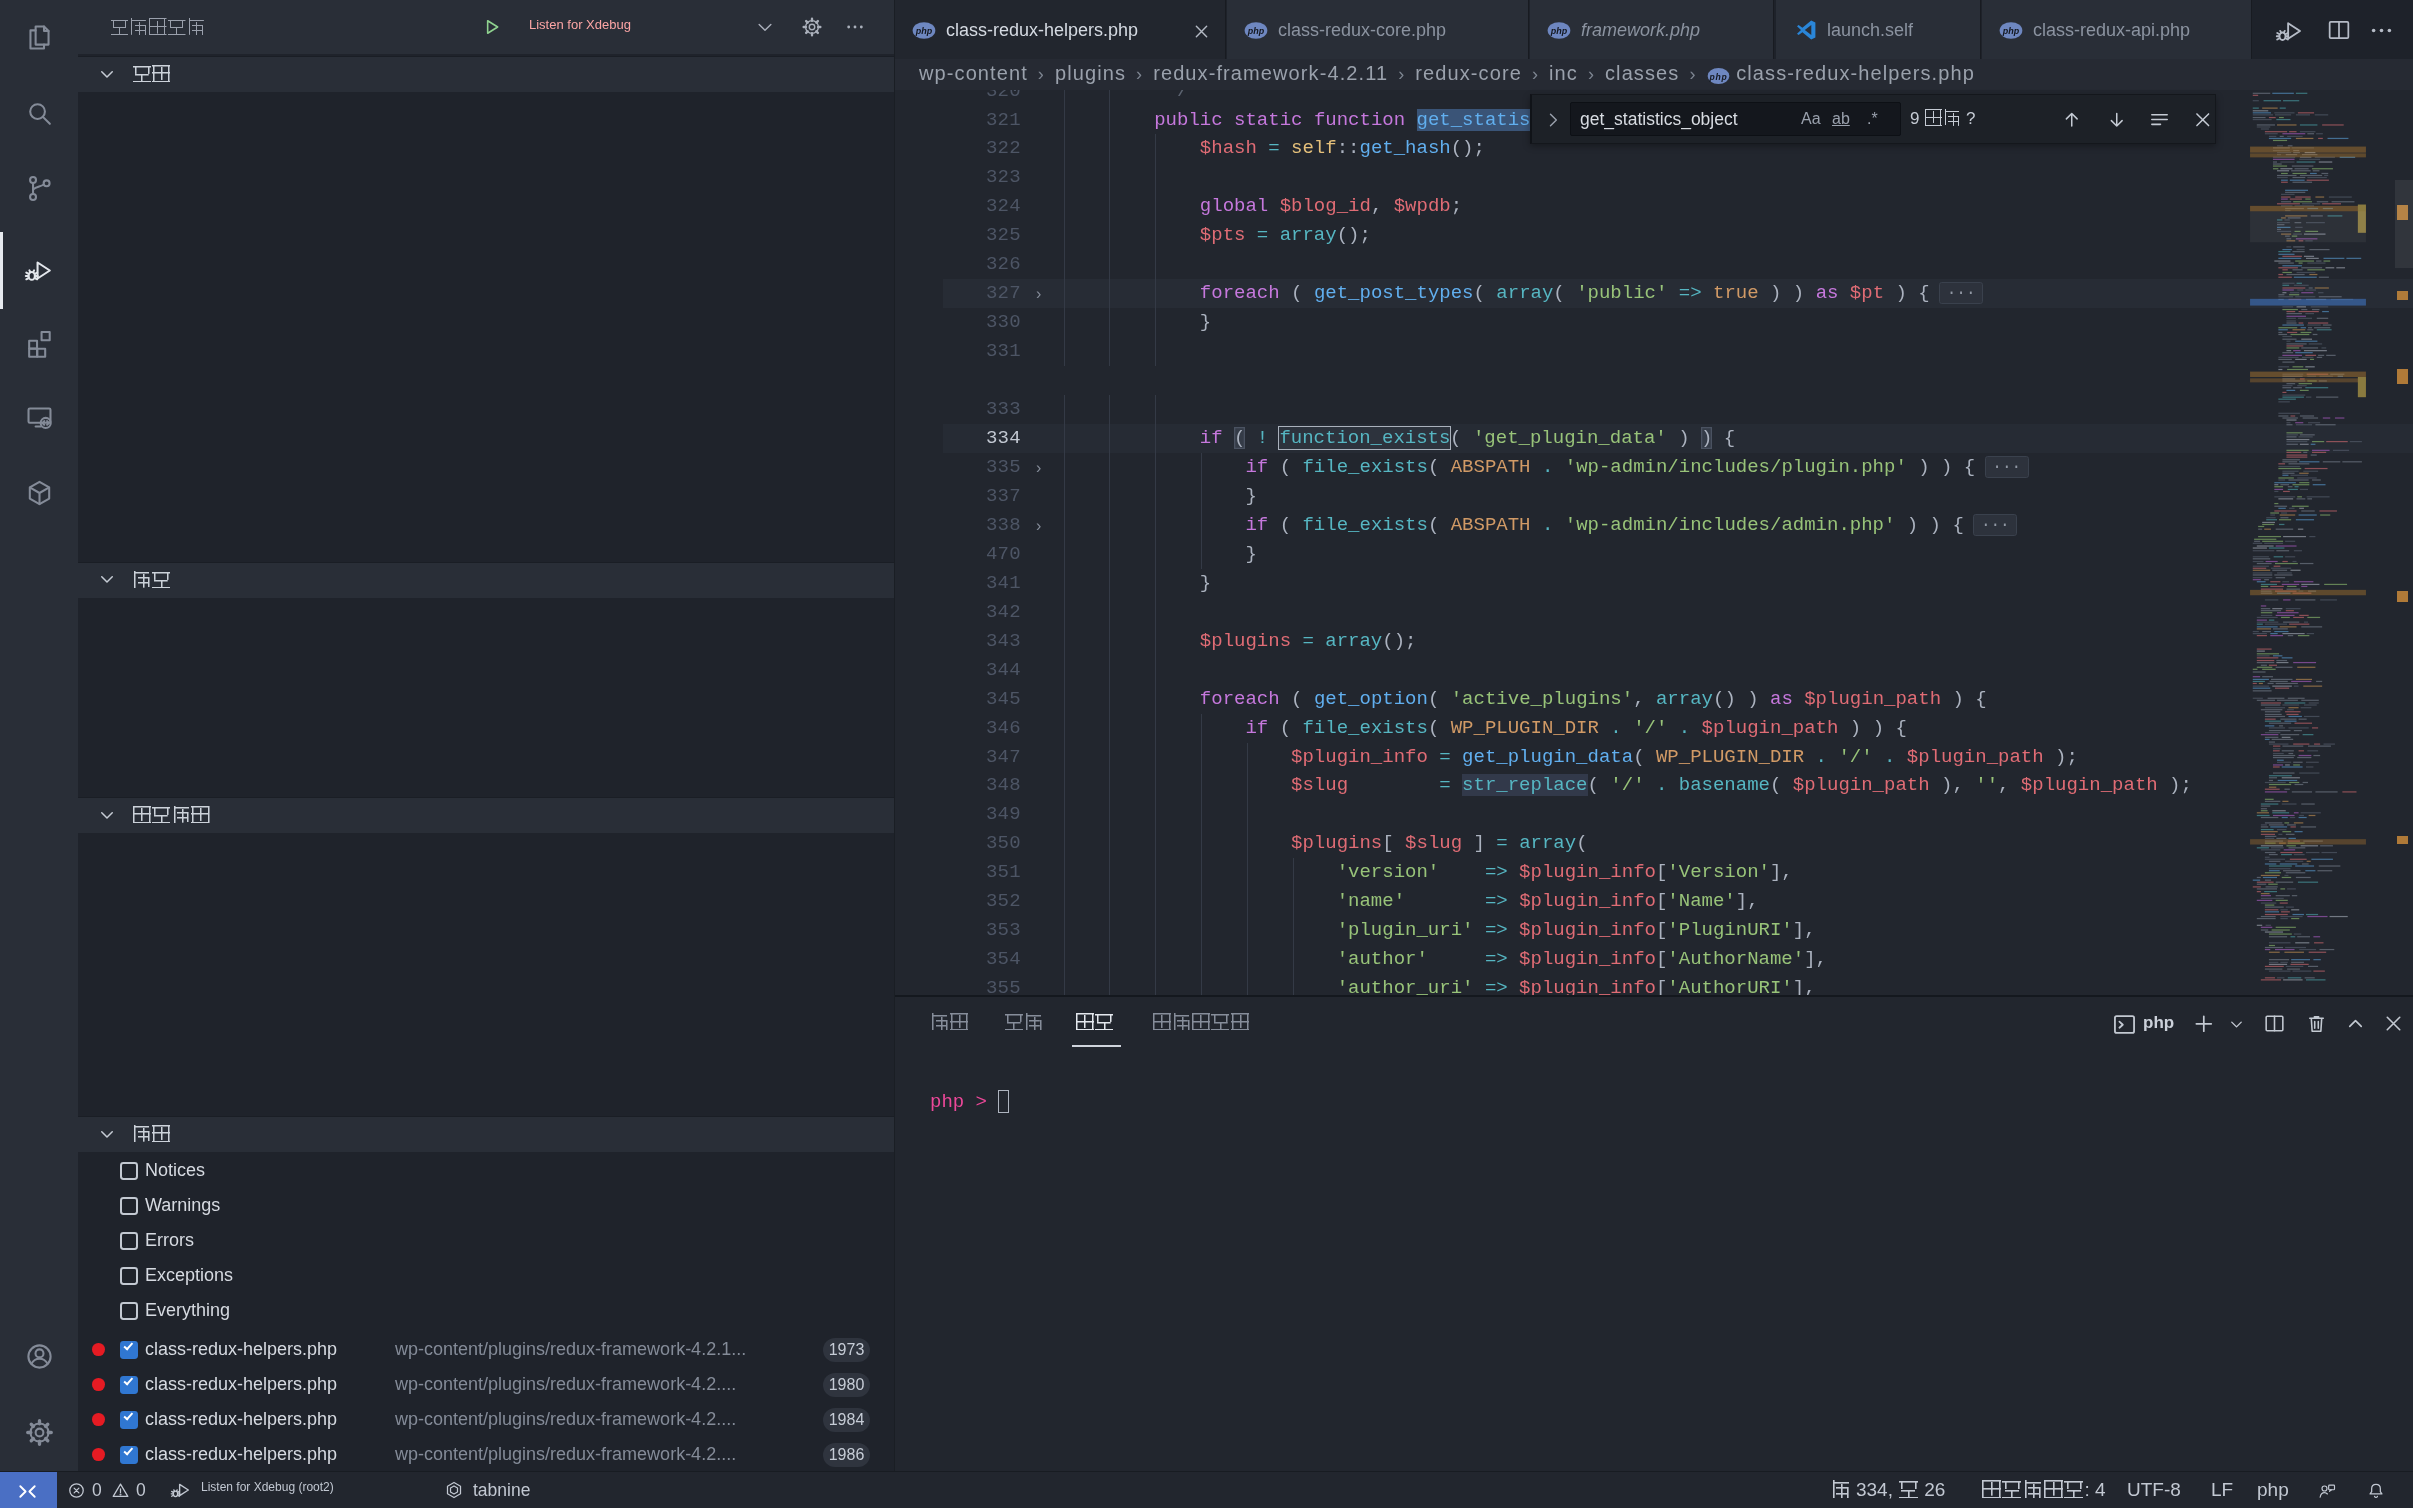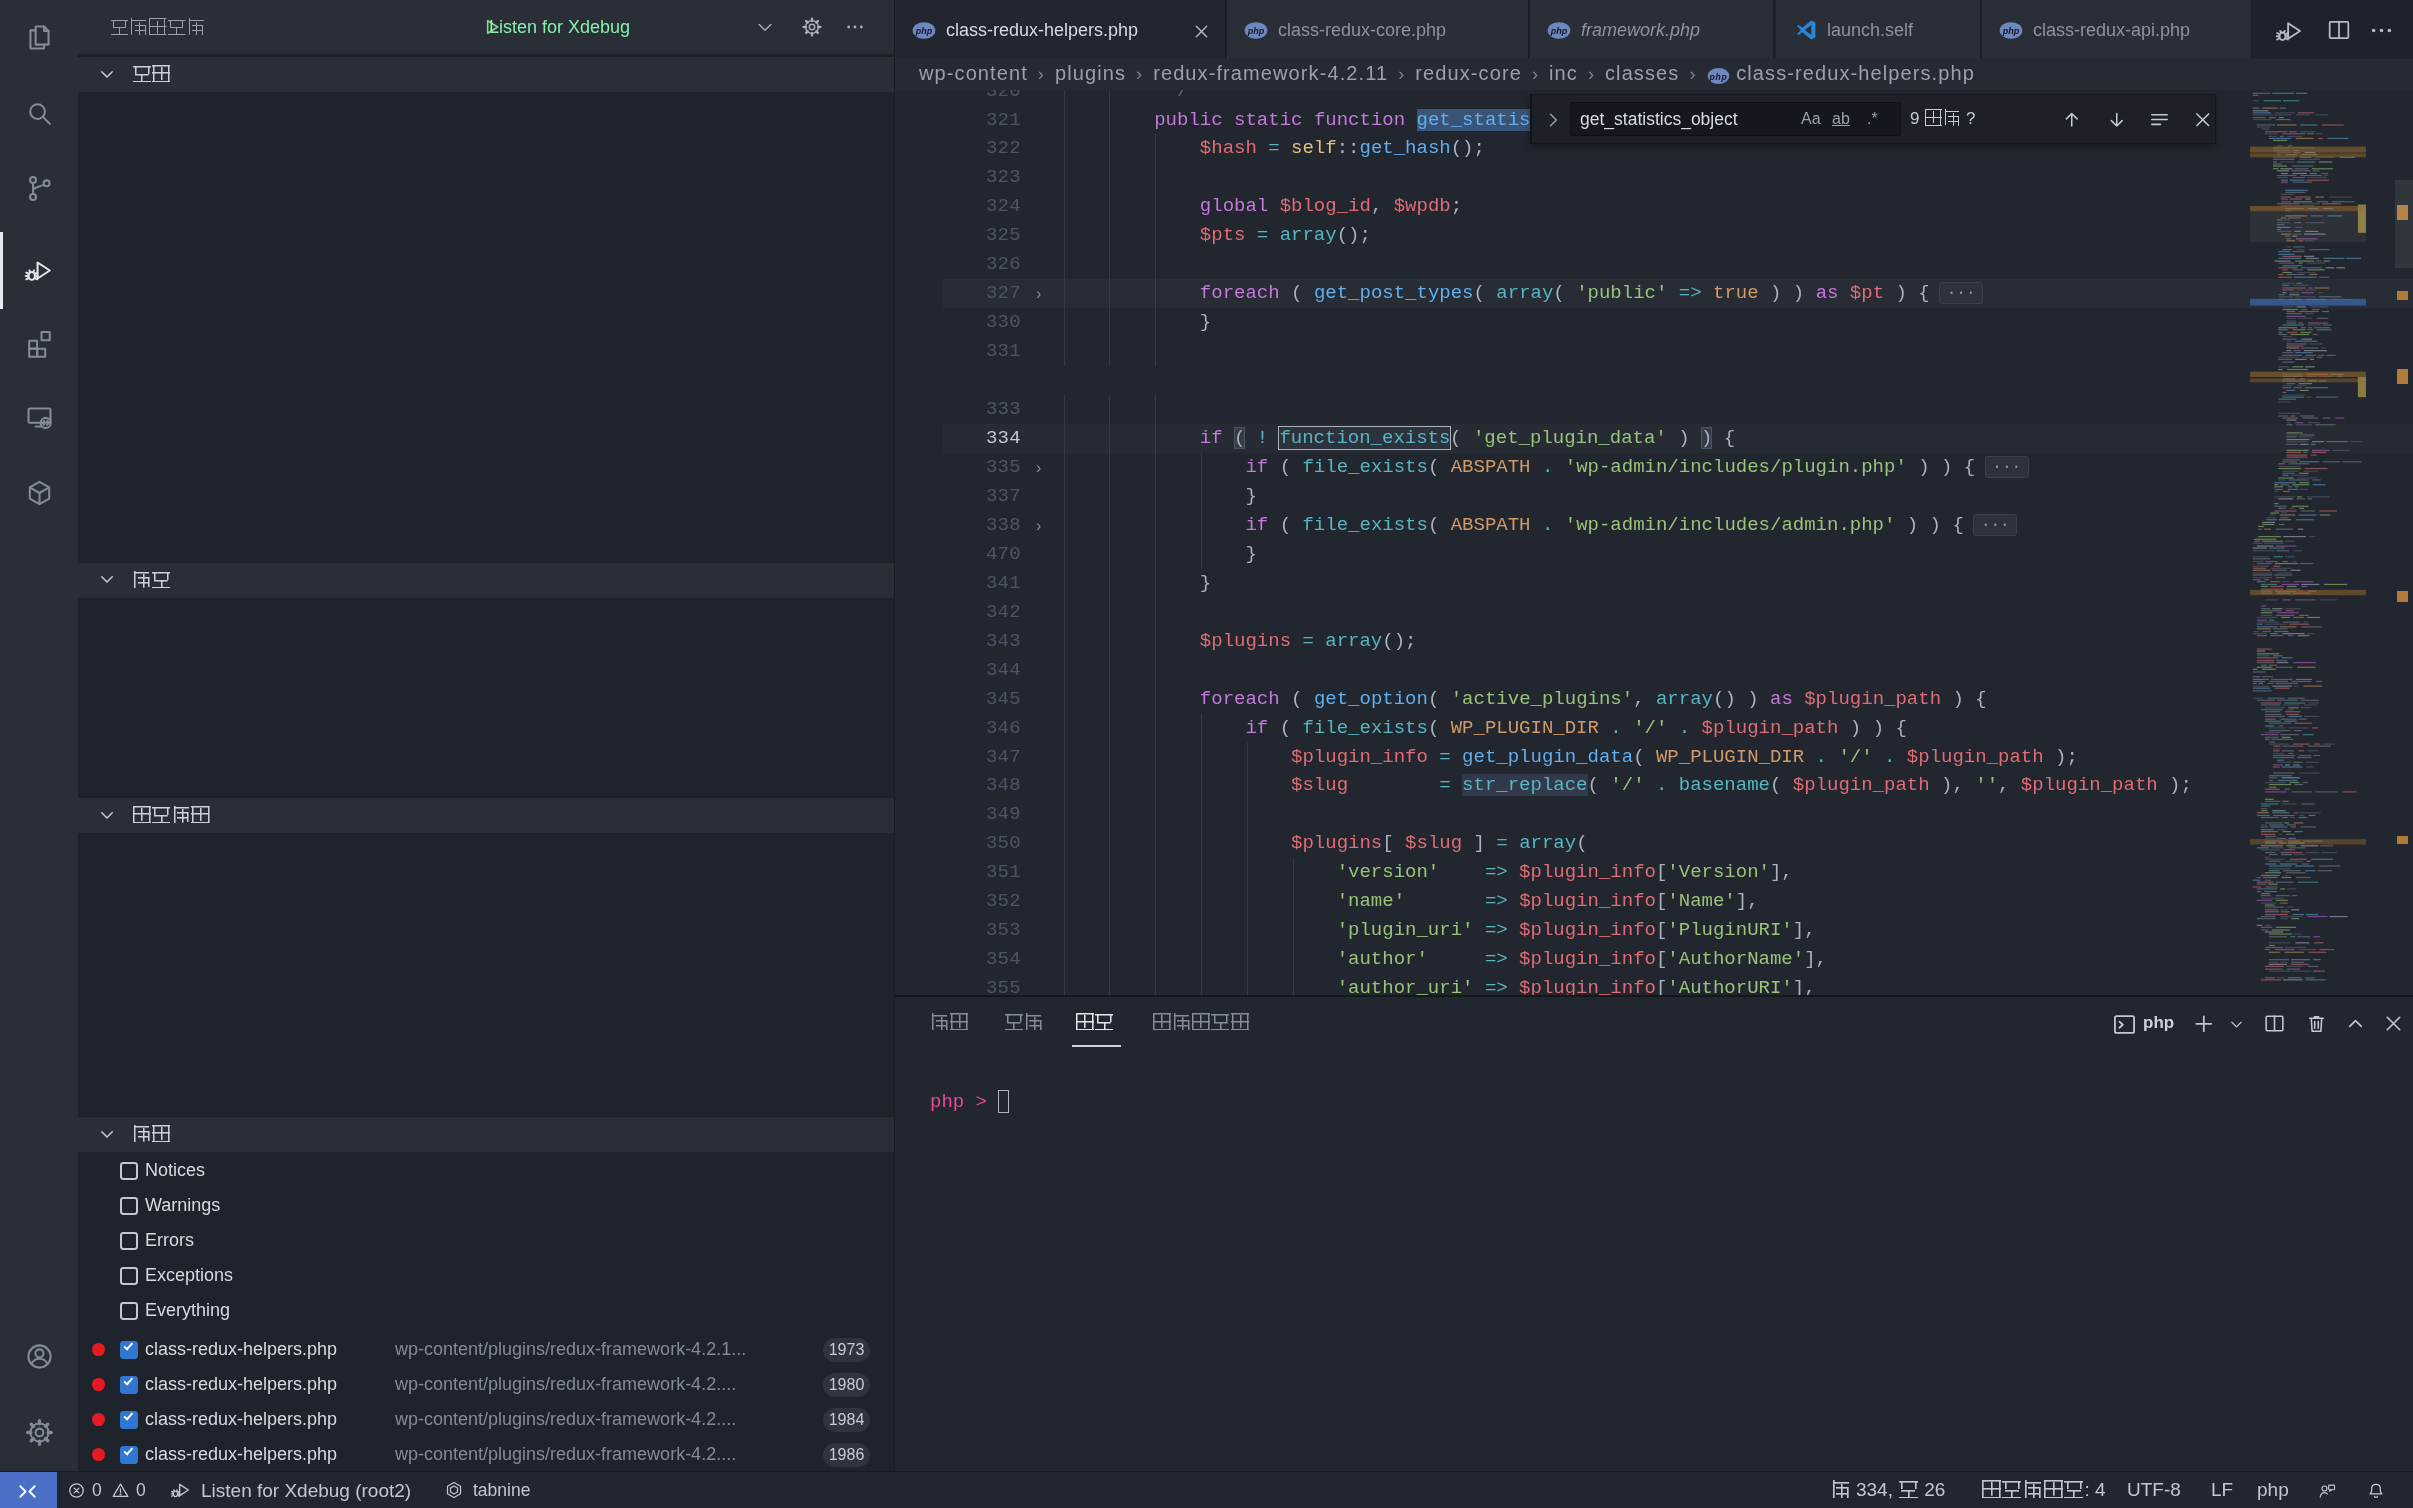--- a/index.html
+++ b/index.html
@@ -84,21 +84,21 @@
     <circle cx="12" cy="12" r="3"></circle>
     <circle cx="12" cy="12" r="7"></circle>
     <path stroke-width="2.6" d="M12 2.9v2.4M12 18.7v2.4M2.9 12h2.4M18.7 12h2.4M5.6 5.6l1.7 1.7M16.7 16.7l1.7 1.7M18.4 5.6l-1.7 1.7M7.3 16.7l-1.7 1.7"></path>
   </svg>
 <div class="abs" style="left:78px;top:0;width:817px;height:1471px;background:#1f232b"></div>
 <div class="abs" style="left:78px;top:0;width:817px;height:54px;background:#292e37"></div>
 <div class="abs" style="left:110px;top:17.5px;font-size:17.5px;color:#9aa0ac"><span class="zh z2"></span><span class="zh z3"></span><span class="zh"></span><span class="zh z2"></span><span class="zh z3"></span></div>
 <svg class="abs" style="left:481px;top:17px" width="20" height="20" viewBox="0 0 24 24" fill="none" stroke="#8fd28f" stroke-width="1.9" stroke-linecap="round" stroke-linejoin="round">
     <path d="M8 4.5v15l12-7.5z"></path>
   </svg>
-<div class="abs" style="left:489px;top:17px;font-size:18px;color:#86efac">Listen for Xdebug</div>
+<div class="abs" style="left:529px;top:17px;font-size:13px;color:#fca5a5">Listen for Xdebug</div>
 <svg class="abs" style="left:755px;top:17px" width="20" height="20" viewBox="0 0 24 24" fill="none" stroke="#aab0bb" stroke-width="1.7" stroke-linecap="round" stroke-linejoin="round">
     <path d="M5 9l7 7 7-7"></path>
   </svg>
 <svg class="abs" style="left:801px;top:16px" width="22" height="22" viewBox="0 0 24 24" fill="none" stroke="#aab0bb" stroke-width="1.5" stroke-linecap="round" stroke-linejoin="round">
     <circle cx="12" cy="12" r="3"></circle>
     <circle cx="12" cy="12" r="7"></circle>
     <path stroke-width="2.6" d="M12 2.9v2.4M12 18.7v2.4M2.9 12h2.4M18.7 12h2.4M5.6 5.6l1.7 1.7M16.7 16.7l1.7 1.7M18.4 5.6l-1.7 1.7M7.3 16.7l-1.7 1.7"></path>
   </svg>
 <svg class="abs" style="left:845px;top:17px" width="20" height="20" viewBox="0 0 24 24" fill="none" stroke="#aab0bb" stroke-width="1.6" stroke-linecap="round" stroke-linejoin="round">
     <circle cx="4.4" cy="12" r="1.7" fill="#aab0bb" stroke="none"></circle>
@@ -1159,21 +1159,21 @@
       <path d="M12 4L2.8 19.5h18.4z"></path>
       <path d="M12 10v4.5"></path>
       <circle cx="12" cy="17" r="0.5" fill="#c2c8d2"></circle>
     </svg>
 <div class="abs" style="left:136px;top:8px;font-size:17.5px;color:#c2c8d2">0</div>
 <svg class="abs" style="left:170px;top:7.4px" width="22" height="22" viewBox="0 0 24 24" fill="none" stroke="#c2c8d2" stroke-width="1.5" stroke-linecap="round" stroke-linejoin="round">
       <path d="M10.5 5.8 20 12l-9.5 6.2z"></path>
       <ellipse cx="6" cy="16.2" rx="2.4" ry="3"></ellipse>
       <path d="M3.6 14.6l-1.8-1M3.3 16.2H1.4M3.6 17.8l-1.8 1M8.4 14.6l1.8-1M8.7 16.2h1.9M8.4 17.8l1.8 1M4.9 13.3l-.7-1.4M7.1 13.3l.7-1.4"></path>
     </svg>
-<div class="abs" style="left:201px;top:8px;font-size:19px;color:#c2c8d2">Listen for Xdebug (root2)</div>
+<div class="abs" style="left:201px;top:8px;font-size:12px;color:#c2c8d2">Listen for Xdebug (root2)</div>
 <svg class="abs" style="left:444px;top:8px" width="20" height="20" viewBox="0 0 24 24" fill="none" stroke="#c2c8d2" stroke-width="1.5" stroke-linecap="round" stroke-linejoin="round">
       <path d="M12 3l7.8 4.5v9L12 21l-7.8-4.5v-9z"></path>
       <path d="M12 7.2l4.2 2.4v4.8L12 16.8l-4.2-2.4V9.6z"></path>
     </svg>
 <div class="abs" style="left:473px;top:8px;font-size:17.5px;color:#c2c8d2">tabnine</div>
 <div class="abs" style="left:1830px;top:7.4px;font-size:19px;color:#c2c8d2"><span class="zh z3"></span> 334,  <span class="zh z2"></span> 26</div>
 <div class="abs" style="left:1981px;top:7.4px;font-size:19px;color:#c2c8d2"><span class="zh"></span><span class="zh z2"></span><span class="zh z3"></span><span class="zh"></span><span class="zh z2"></span>: 4</div>
 <div class="abs" style="left:2127px;top:7.4px;font-size:19px;color:#c2c8d2">UTF-8</div>
 <div class="abs" style="left:2211px;top:7.4px;font-size:19px;color:#c2c8d2">LF</div>
 <div class="abs" style="left:2257px;top:7.4px;font-size:19px;color:#c2c8d2">php</div>

